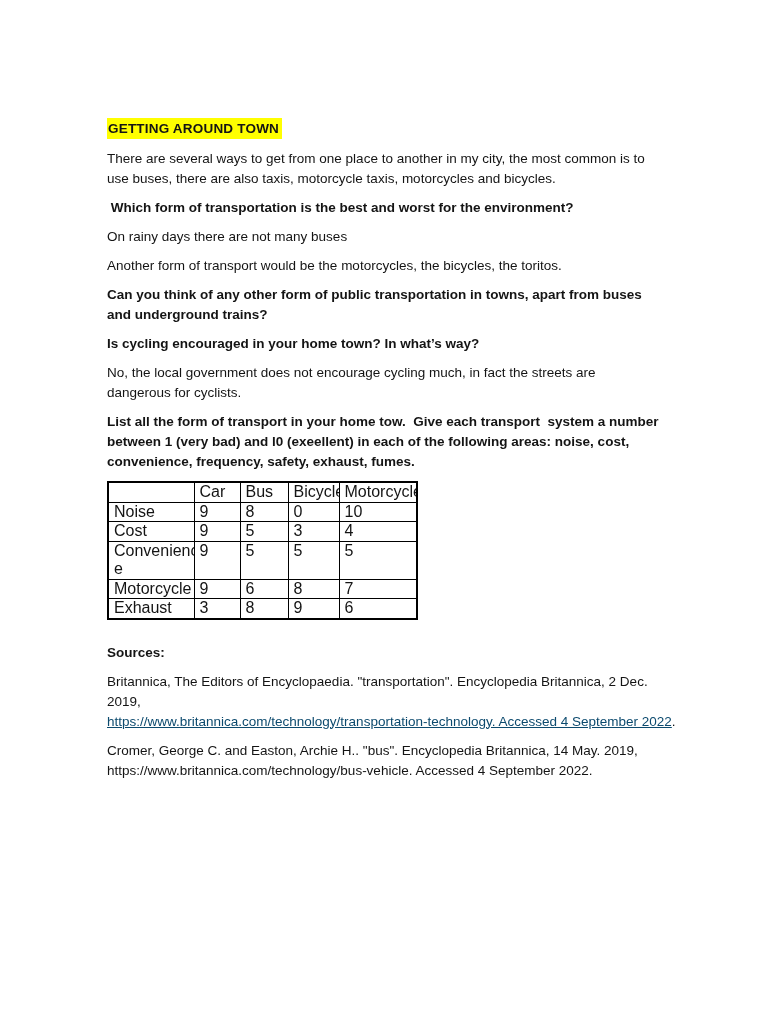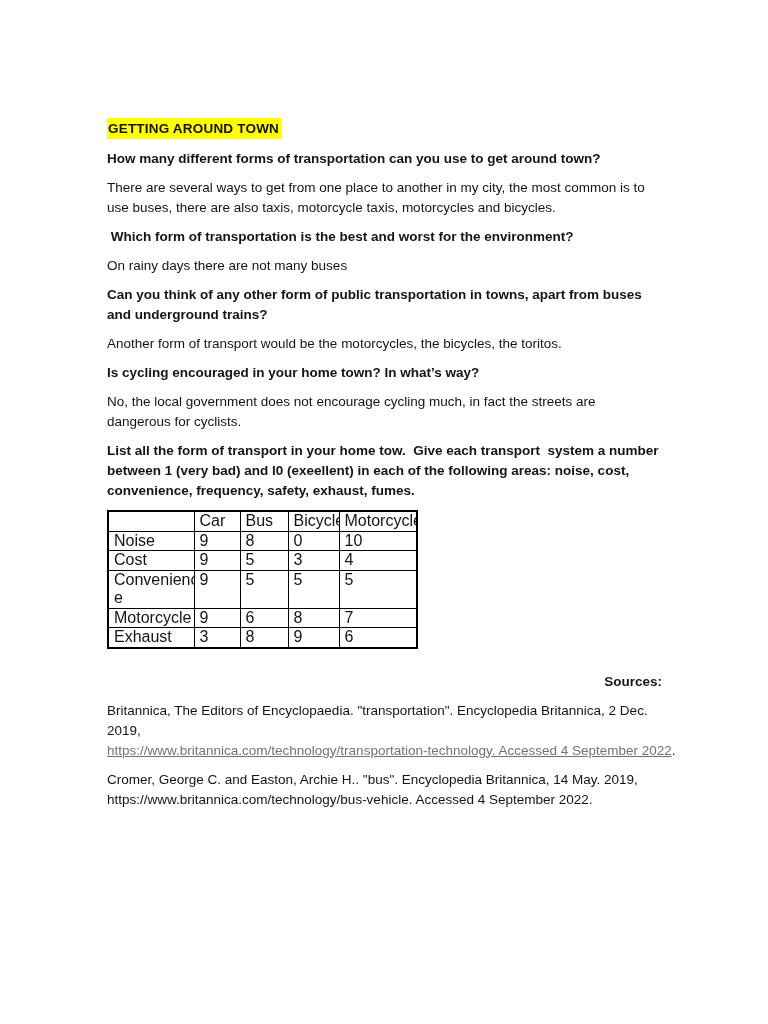--- a/index.html
+++ b/index.html
@@ -46,44 +46,43 @@
     border: 1px solid #000;
     font-weight: normal;
     text-align: left;
     vertical-align: top;
     padding: 0 3px 0 5px;
     line-height: 18.5px;
     white-space: pre-line;
     font-size: 16px;
     overflow: hidden;
   }
-  .src-head { font-weight: bold; margin-top: 21px; text-align: right; }
+  .src-head { font-weight: bold; margin-top: 21px; }
   .src-link {
-    color: #737373;
+    color: #0c4a6e;
     text-decoration: underline;
     white-space: nowrap;
     cursor: pointer;
   }
 </style>
 </head>
 <body>
 
 <div class="page">
 
   <div class="title-line"><span class="hl">GETTING AROUND TOWN</span></div>
 
-  <p class="para q">How many different forms of transportation can you use to get around town?</p>
   <p class="para">There are several ways to get from one place to another in my city, the most common is to use buses, there are also taxis, motorcycle taxis, motorcycles and bicycles.</p>
 
   <p class="para q"> Which form of transportation is the best and worst for the environment?</p>
 
   <p class="para">On rainy days there are not many buses</p>
 
+  <p class="para">Another form of transport would be the motorcycles, the bicycles, the toritos.</p>
   <p class="para q">Can you think of any other form of public transportation in towns, apart from buses and underground trains?</p>
-  <p class="para">Another form of transport would be the motorcycles, the bicycles, the toritos.</p>
 
   <p class="para q">Is cycling encouraged in your home town? In what’s way?</p>
   <p class="para">No, the local government does not encourage cycling much, in fact the streets are dangerous for cyclists.</p>
 
   <p class="para q">List all the form of transport in your home tow.  Give each transport  system a number between 1 (very bad) and l0 (exeellent) in each of the following areas: noise, cost, convenience, frequency, safety, exhaust, fumes.</p>
 
   <table class="doc-table">
     <colgroup>
       <col style="width:86px">
         <col style="width:46px">

